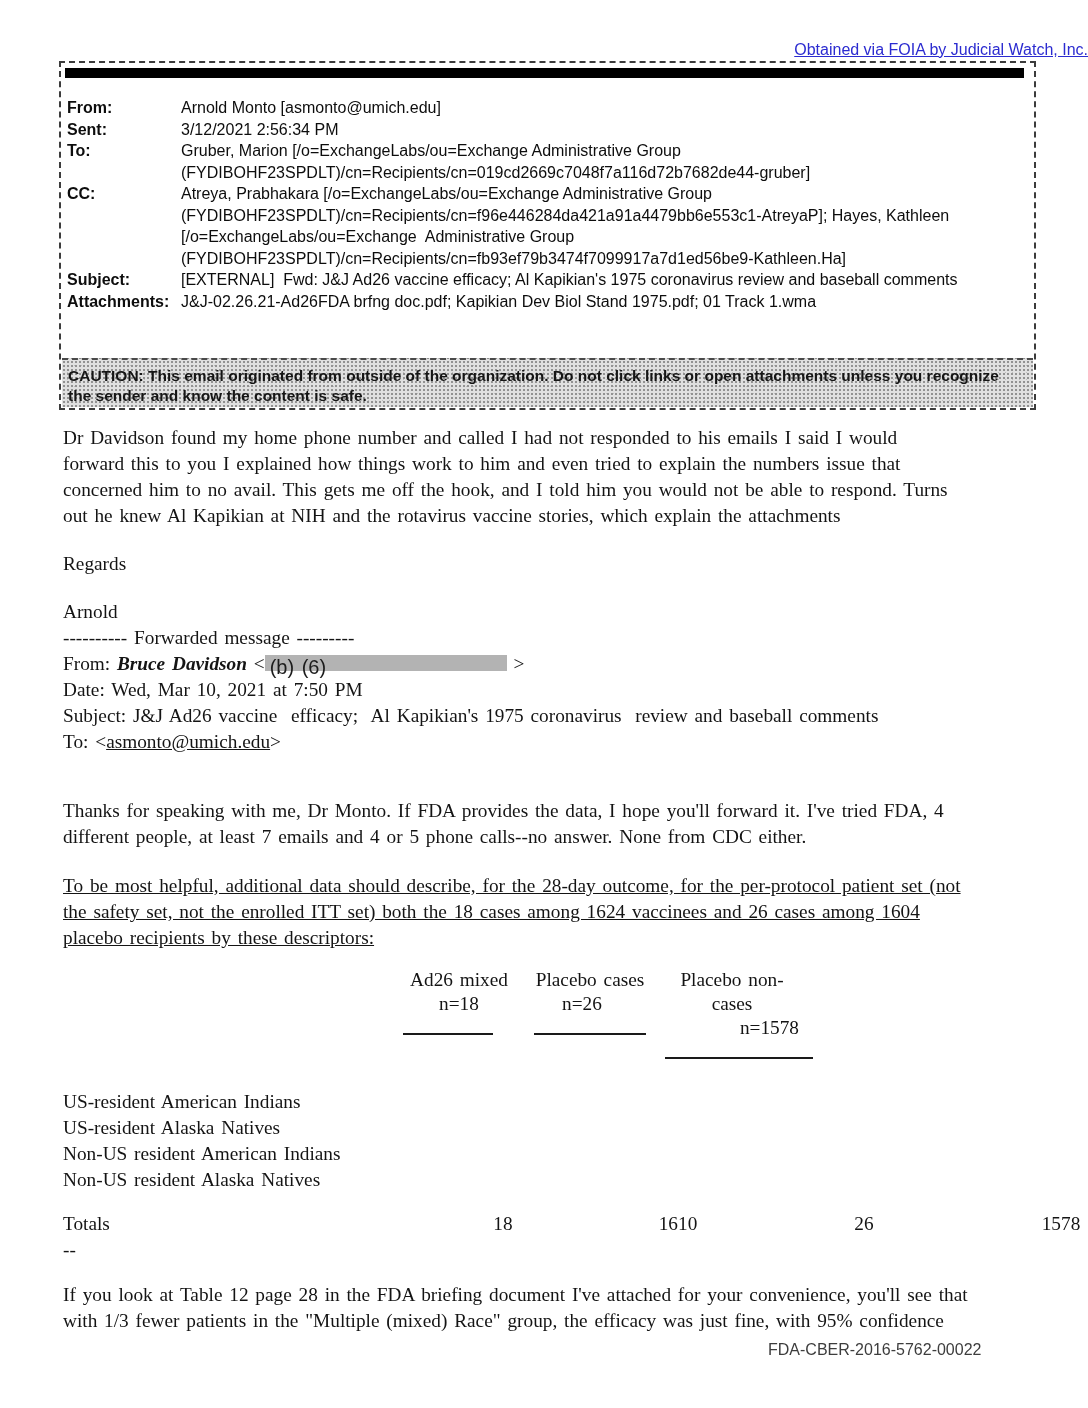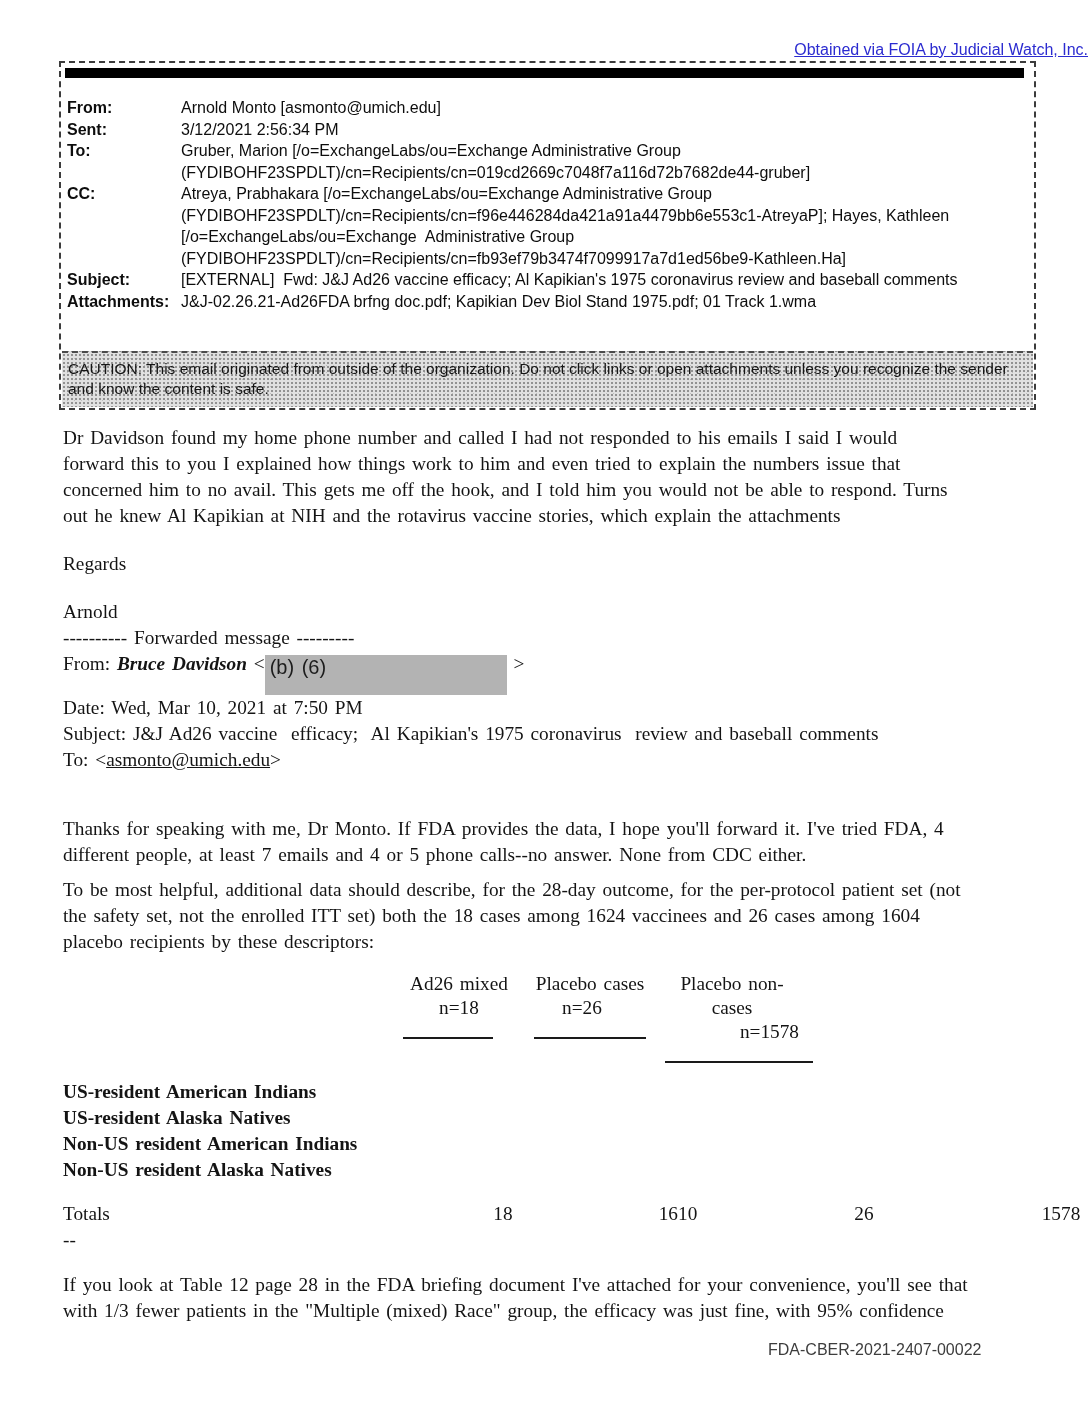--- a/index.html
+++ b/index.html
@@ -30,49 +30,49 @@
     position:absolute; top:34px; left:6px; right:6px;
     display:grid; grid-template-columns:114px 1fr;
     font-size:16px; line-height:21.5px; color:#0d0d0d;
   }
   .hf-label { font-weight:bold; }
   .hf-value { white-space:pre-wrap; }
 
   .caution {
     position:absolute; left:1px; right:1px; bottom:1px;
     border-top:2px dashed #4a4a4a;
-    padding:6px 10px 9px 6px;
-    font-size:15.5px; font-weight:normal; line-height:19.5px; color:#151515;
+    padding:6px 10px 2px 6px;
+    font-size:15.5px; font-weight:bold; line-height:19.5px; color:#151515;
     background-color:#e0e0e0;
     background-image:
       radial-gradient(#8f8f8f 0.7px, transparent 0.9px),
       radial-gradient(#bdbdbd 0.7px, transparent 0.9px);
     background-size:4px 4px, 7px 7px;
     background-position:0 0, 2px 2px;
   }
 
   
   .content {
     position:absolute; left:63px; top:425px; width:948px;
     font-size:19.3px; line-height:26px; word-spacing:2px;
   }
   .para { margin:0; white-space:pre-line; }
   .line { margin:0; }
   .regards { margin-top:22px; }
   .signature { margin-top:22px; }
   .fwd-block { }
   .fwd-block .line { white-space:pre-wrap; }
   .p2 { margin-top:43px; }
-  .p3 { margin-top:9px; }
+  .p3 { margin-top:23px;text-decoration:underline; }
   .p4 { margin-top:19px; }
   .bold { font-weight:bold;font-style:italic; }
   .underlined { text-decoration:underline; }
 
   .redaction {
-    display:inline-block; width:242px; height:40px;
+    display:inline-block; width:242px; height:16px;
     background:#b3b3b3; box-sizing:border-box; padding-left:5px;
     font-family:"Liberation Sans", sans-serif;
     font-size:20px; line-height:24px; color:#1c1c1c;
     vertical-align:-4px; white-space:nowrap;
   }
 
   
   .ptable { margin-top:17px; }
   .t-grid { display:grid; grid-template-columns:340px 112px 150px 134px 172px; }
   .cell { text-align:center; }
@@ -80,21 +80,21 @@
   .thead { line-height:24px; }
   .th-n { }
   .colB .th-n { text-align:right; padding-right:2px; }
   .colC .th-n { text-align:center; padding-right:16px; }
   .colD .th-n { text-align:right; padding-right:0; }
   .th-ul { height:0; border-top:2px solid #1a1a1a; margin-top:17px; }
   .colA .th-ul { width:90px;  margin-right:auto; }
   .colB .th-ul { width:114px; margin-left:auto; }
   .colC .th-ul { width:112px; margin-left:auto; margin-right:auto; }
   .colD .th-ul { width:148px; margin-left:auto; }
-  .t-rows { margin-top:16px;font-weight:bold; }
+  .t-rows { margin-top:30px; }
   .totals { margin-top:18px;gap:44px; }
   .dash { margin-top:0; }
 
   .footer {
     position:absolute; left:768px; top:1341px;
     font-family:"Liberation Sans", sans-serif;
     font-size:16px; color:#3d3d3d;
   }
 </style>
 </head>
@@ -177,13 +177,13 @@
       <div class="cell colC">26</div>
       <div class="cell colD">1578</div>
     </div>
     <div class="line dash">--</div>
   </div>
 
   <p class="para p4">If you look at Table 12 page 28 in the FDA briefing document I've attached for your convenience,  you'll see that
 with 1/3 fewer patients in the "Multiple (mixed) Race" group, the efficacy was just fine, with 95% confidence</p>
 </div>
 
-<div class="footer">FDA-CBER-2021-2407-00022</div>
+<div class="footer">FDA-CBER-2016-5762-00022</div>
 
 </body></html>

